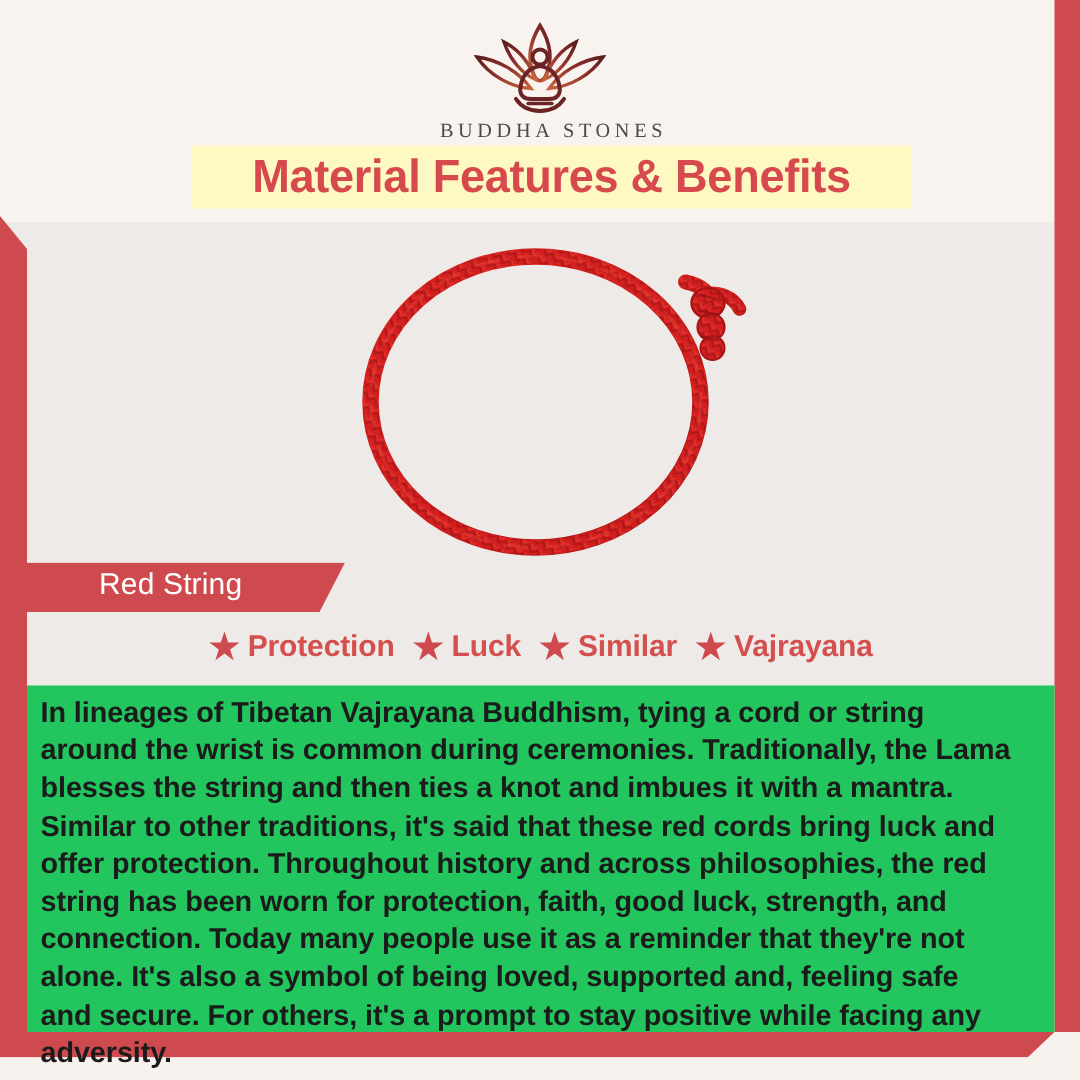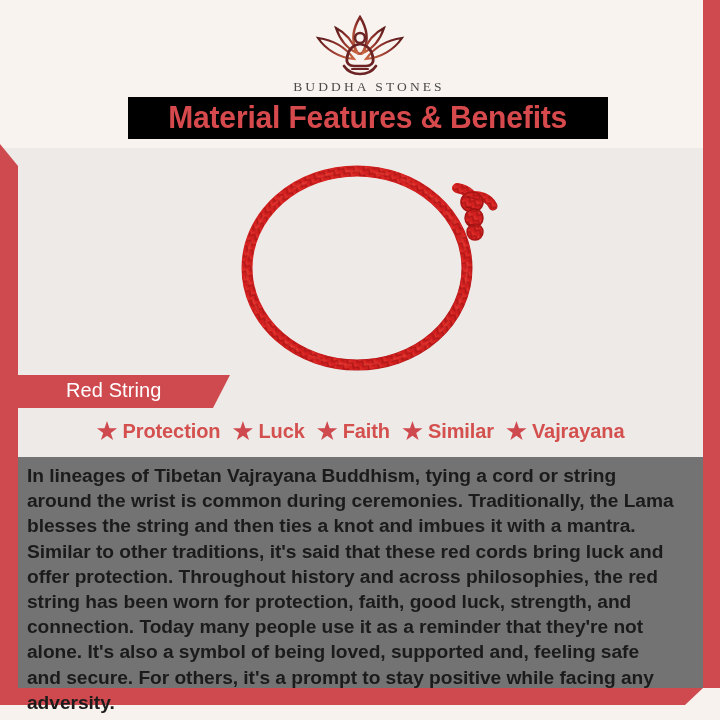--- a/index.html
+++ b/index.html
@@ -80,21 +80,21 @@
     color: #4a4a4a;
     text-align: center;
     padding-left: 18px;
   }
 
   
   .title-band {
     position: absolute;
     left: 128px; top: 97px;
     width: 480px; height: 42px;
-    background: #000000;
+    background: #fef9c3;
     display: flex;
     align-items: center;
     justify-content: center;
   }
   .title-text {
     font-family: "Liberation Sans Narrow", "Liberation Sans", sans-serif;
     font-weight: bold;
     font-size: 31px;
     color: #d6494c;
     letter-spacing: -0.2px;
@@ -157,21 +157,21 @@
     font-size: 20px;
     color: #d4504f;
     letter-spacing: -0.1px;
   }
 
   
   .desc-panel {
     position: absolute;
     left: 18px; top: 457px;
     width: 685px; height: 231px;
-    background: #737373;
+    background: #22c55e;
     box-sizing: border-box;
     padding: 6px 29px 0 9px;
   }
   .desc-text {
     font-family: "Liberation Sans Narrow", "Liberation Sans", sans-serif;
     font-weight: bold;
     font-size: 19.2px;
     line-height: 25.2px;
     color: #1b1b1b;
     text-align: left;
@@ -267,24 +267,20 @@
     <div class="benefit">
       <span class="star"></span>
       <span class="benefit-label">Protection</span>
     </div>
     <div class="benefit">
       <span class="star"></span>
       <span class="benefit-label">Luck</span>
     </div>
     <div class="benefit">
       <span class="star"></span>
-      <span class="benefit-label">Faith</span>
-    </div>
-    <div class="benefit">
-      <span class="star"></span>
       <span class="benefit-label">Similar</span>
     </div>
     <div class="benefit">
       <span class="star"></span>
       <span class="benefit-label">Vajrayana</span>
     </div>
   </div>
 
   <div class="desc-panel">
     <div class="desc-text">In lineages of Tibetan Vajrayana Buddhism, tying a cord or string around the wrist is common during ceremonies. Traditionally, the Lama blesses the string and then ties a knot and imbues it with a mantra. Similar to other traditions, it's said that these red cords bring luck and offer protection. Throughout history and across philosophies, the red string has been worn for protection, faith, good luck, strength, and connection. Today many people use it as a reminder that they're not alone. It's also a symbol of being loved, supported and, feeling safe and secure. For others, it's a prompt to stay positive while facing any adversity.</div>

